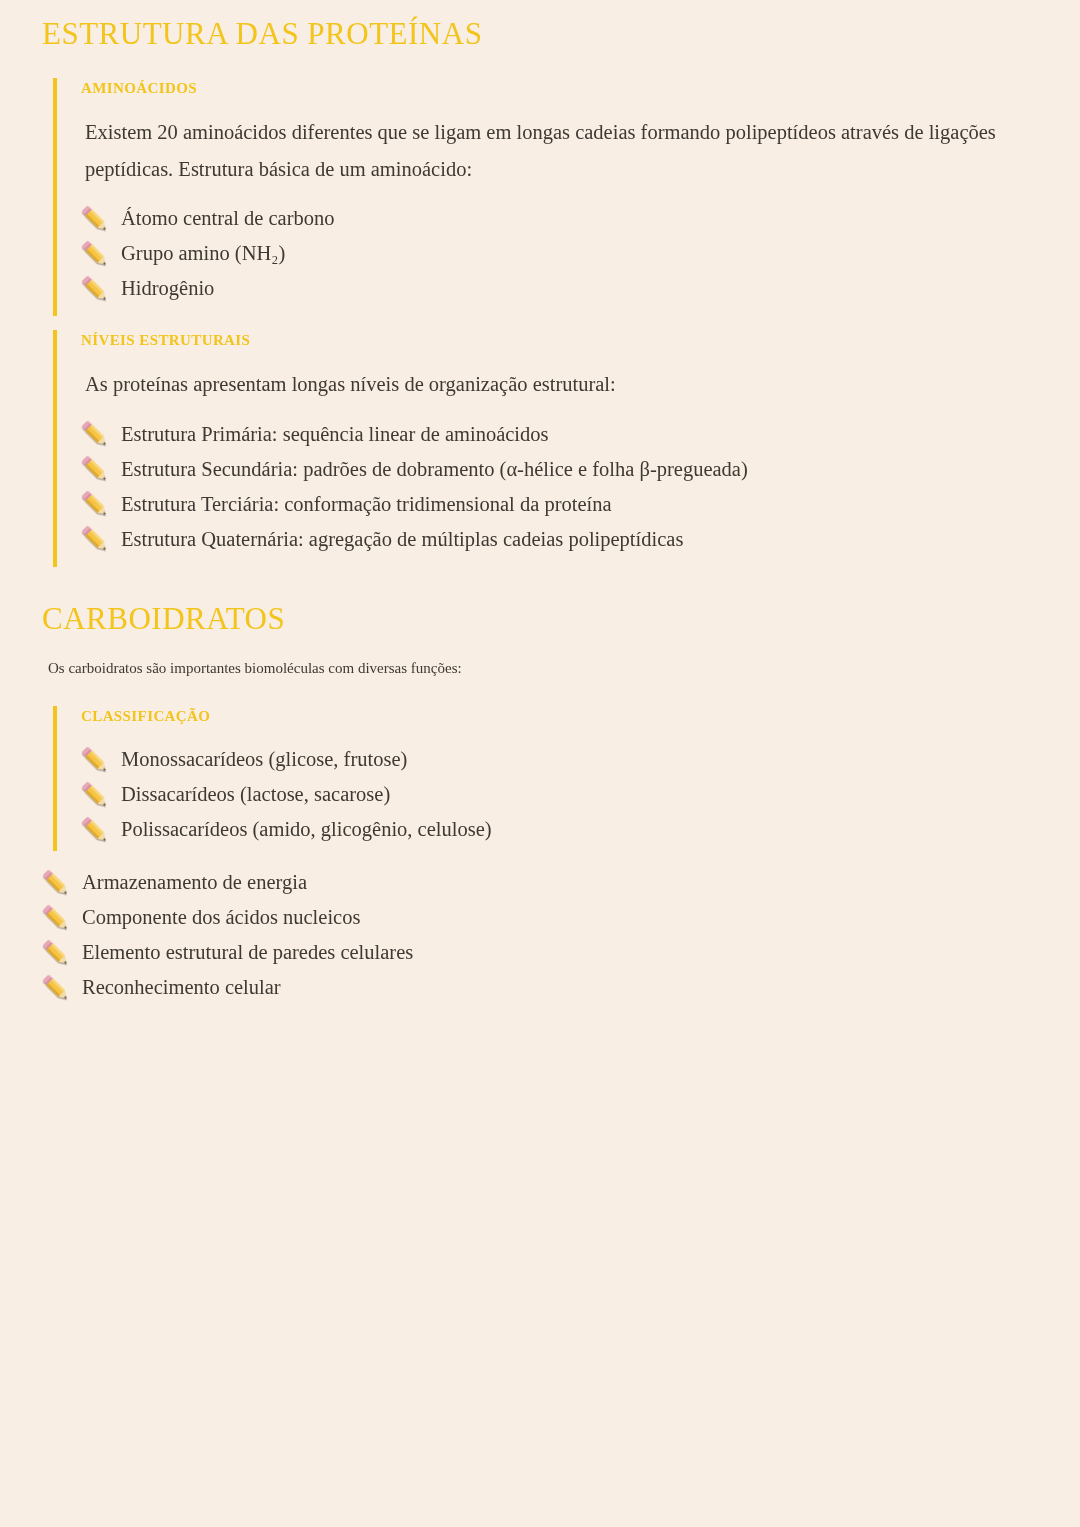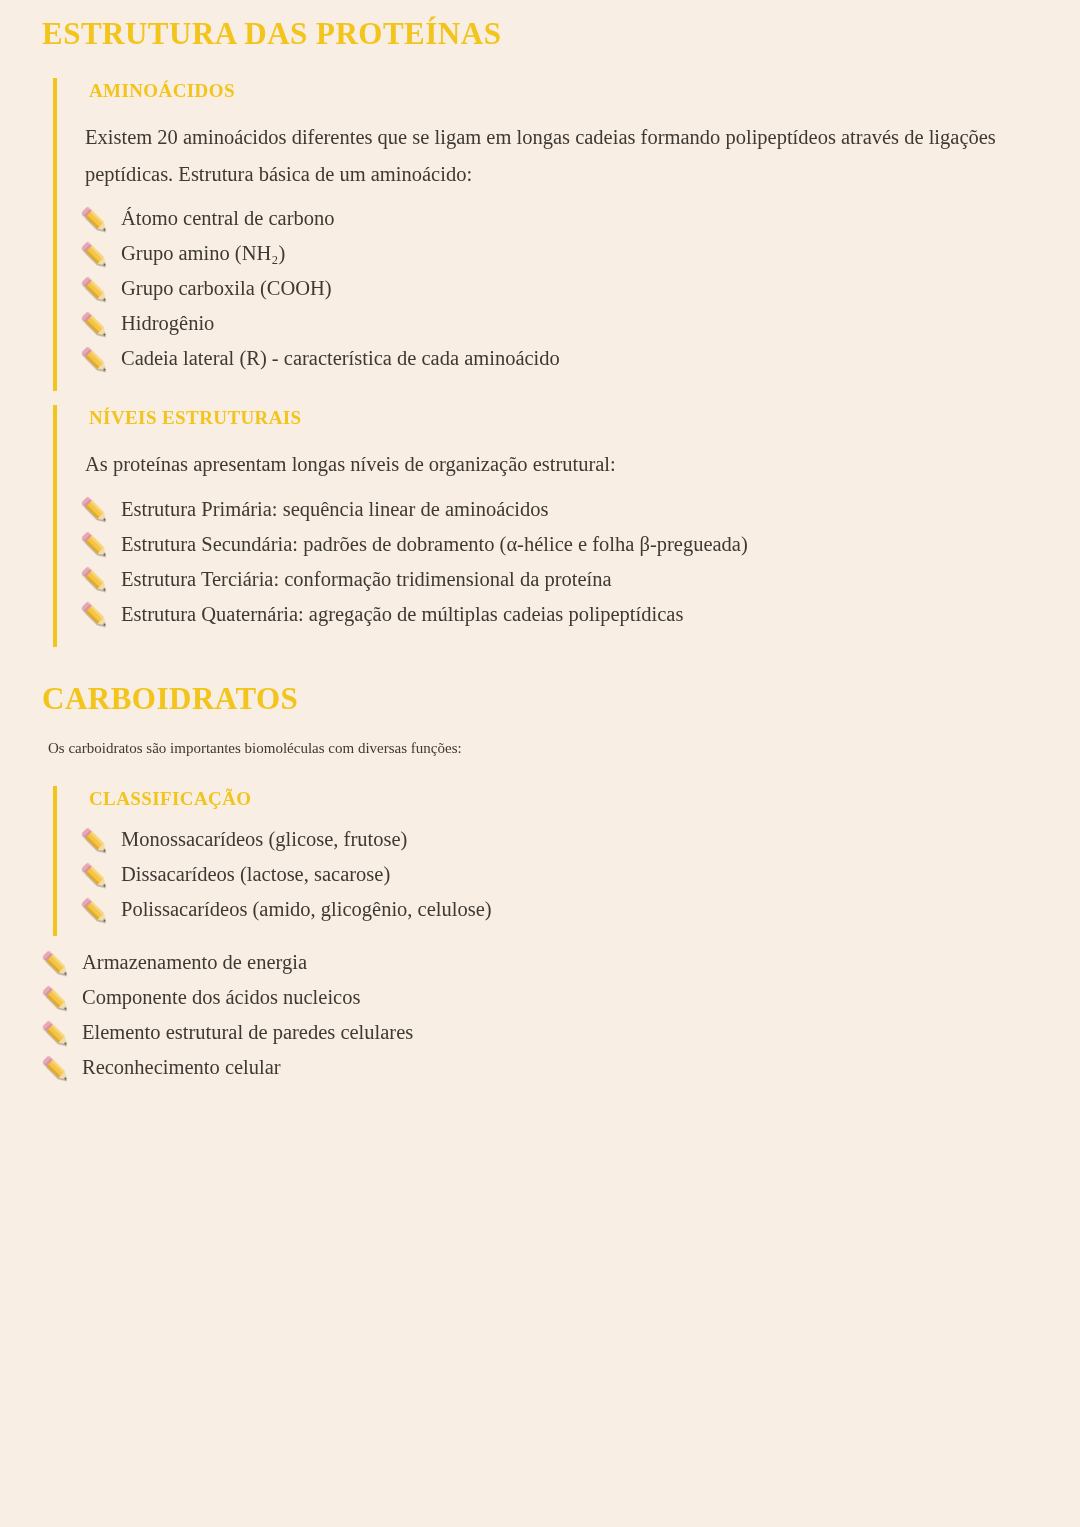--- a/index.html
+++ b/index.html
@@ -17,60 +17,60 @@
     color: var(--text);
     overflow: hidden;
   }
   .page {
     width: 1080px;
     height: 1527px;
     padding: 14px 40px 0 42px;
   }
   h1.big-heading {
     font-size: 31px;
-    font-weight: bold;
+    font-weight: normal;
     color: var(--accent);
     letter-spacing: 0.5px;
     line-height: 1.15;
     margin: 2px 0 0 0;
   }
   .block {
     margin-left: 11px;
     margin-top: 26px;
     margin-bottom: 14px;
     border-left: 4px solid var(--accent);
     padding: 2px 0 10px 24px;
   }
   h2.sub-heading {
-    font-size: 19px;
+    font-size: 15px;
     font-weight: bold;
     color: var(--accent);
     letter-spacing: 0.4px;
-    margin: 0 0 17px 8px;
+    margin: 0 0 17px 0;
   }
   p.intro {
     font-size: 20.5px;
     line-height: 1.82;
     margin: 0 0 13px 0;
     padding-left: 4px;
     max-width: 950px;
   }
   p.lead {
     font-size: 15px;
     line-height: 1.6;
     margin: 20px 0 0 6px;
   }
   ul.bullet-list {
     list-style: none;
     margin: 0;
     padding: 0;
   }
   ul.bullet-list li {
     display: flex;
-    align-items: flex-start;
+    align-items: center;
     gap: 13px;
     min-height: 35px;
     font-size: 20.5px;
     line-height: 1.2;
   }
   .pencil {
     width: 27px;
     height: 27px;
     display: inline-flex;
     align-items: center;
@@ -133,37 +133,21 @@
               </svg>
             </span>
           <span>Grupo amino (NH₂)</span>
         </li>
         <li>
           <span class="pencil">
               <svg viewBox="0 0 34 12">
                 <use href="#pencil-shape"></use>
               </svg>
             </span>
-          <span>Grupo carboxila (COOH)</span>
-        </li>
-        <li>
-          <span class="pencil">
-              <svg viewBox="0 0 34 12">
-                <use href="#pencil-shape"></use>
-              </svg>
-            </span>
           <span>Hidrogênio</span>
-        </li>
-        <li>
-          <span class="pencil">
-              <svg viewBox="0 0 34 12">
-                <use href="#pencil-shape"></use>
-              </svg>
-            </span>
-          <span>Cadeia lateral (R) - característica de cada aminoácido</span>
         </li>
       </ul>
     </div>
 
     <div class="block blk-niveis">
       <h2 class="sub-heading">NÍVEIS ESTRUTURAIS</h2>
       <p class="intro">As proteínas apresentam longas níveis de organização estrutural:</p>
       <ul class="bullet-list">
         <li>
           <span class="pencil">

